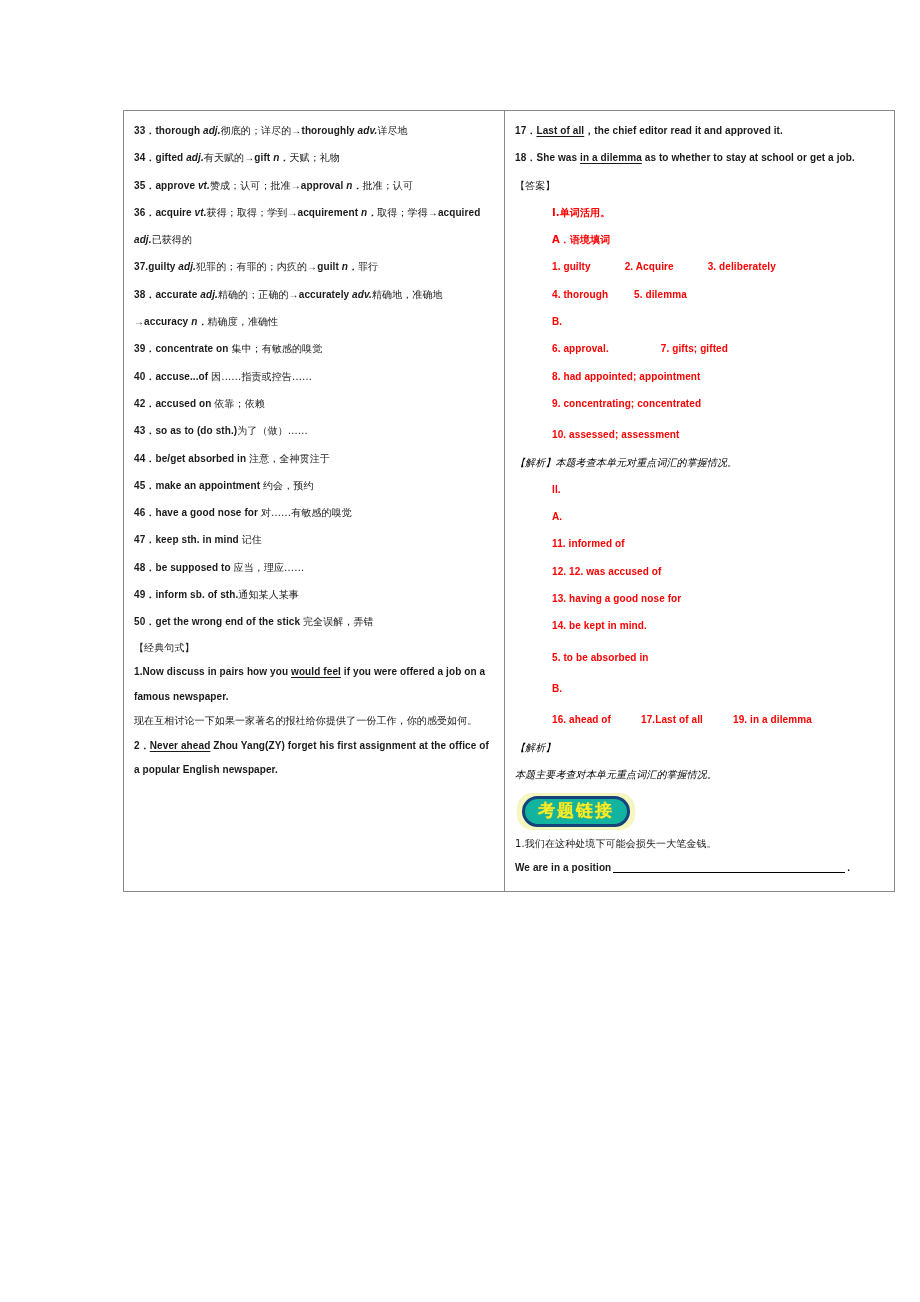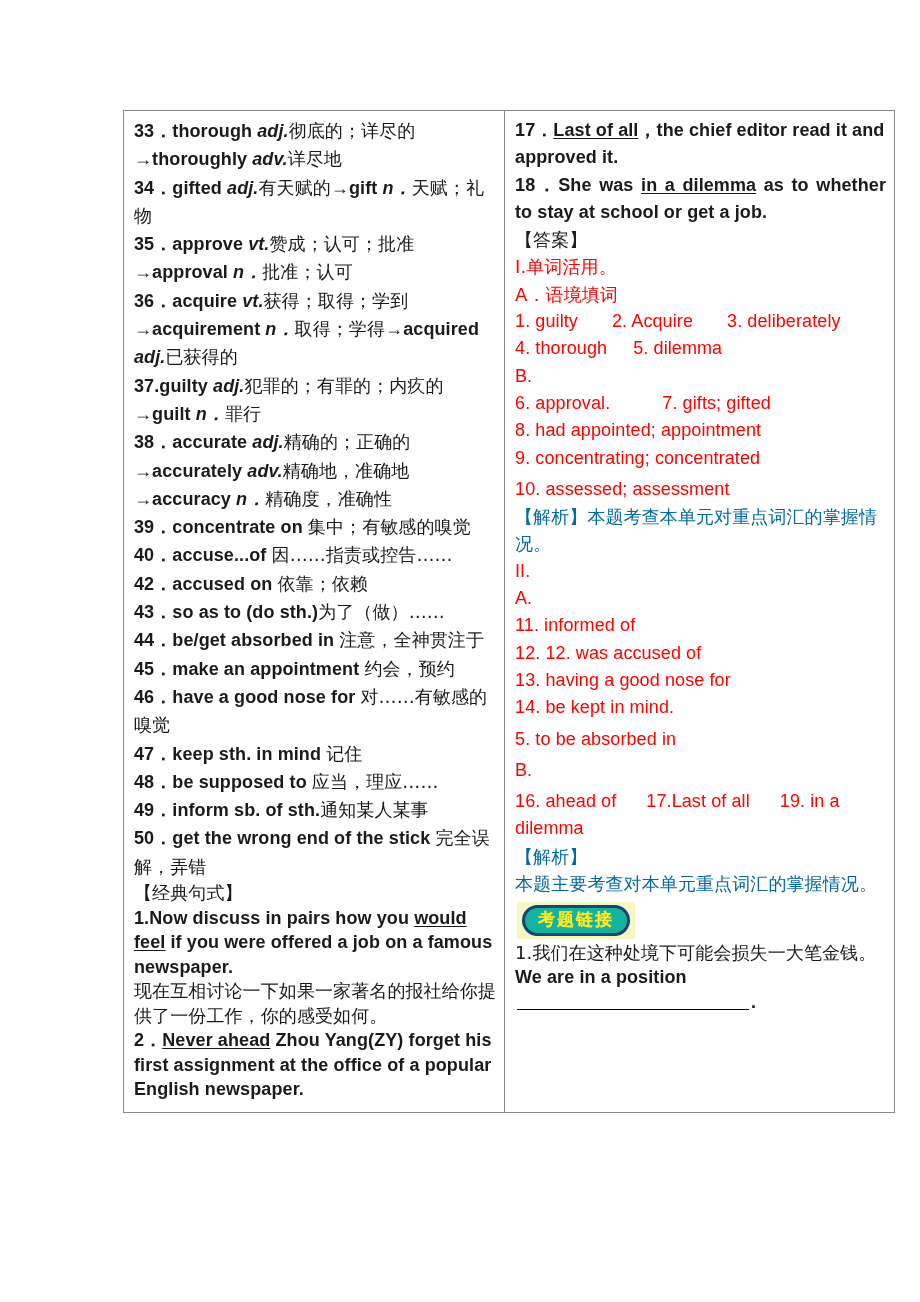--- a/index.html
+++ b/index.html
@@ -35,35 +35,37 @@
     padding: 6px 8px 10px 10px;
   }
   .col-left {
     width: 382px;
     border-right: 1px solid #8a8a8a;
   }
   .col-right {
     width: 390px;
   }
   .ln {
-    font-size: 18px;
+    font-size: 10px;
     line-height: 27.3px;
     color: #1a1a1a;
     white-space: normal;
     letter-spacing: 0.1px;
   }
   .ln.tight { line-height: 24.5px; }
   .ln.just { text-align: justify; text-align-last: left; }
   .red {
     color: #fe0000;
+    font-weight: bold;
+    margin-left: 37px;
+  }
+  .red-cn {
+    color: #000000;
     font-weight: normal;
-  }
-  .red-cn {
-    color: #0369a1;
-    font-weight: normal;
+    font-style: italic;
   }
   .bold { font-weight: bold; }
   .ital { font-style: italic; font-weight: bold; }
   .und { text-decoration: underline; text-underline-offset: 2px; }
   .cn { font-family: "DejaVu Sans", "Liberation Sans", sans-serif; }
   .arrow { font-weight: bold; }
   .blankline {
     display: inline-block;
     border-bottom: 1.4px solid #000;
     width: 232px;
@@ -73,20 +75,21 @@
   
   .badge-wrap {
     padding: 5px 0 2px 2px;
     line-height: 0;
   }
   .badge {
     display: inline-block;
     position: relative;
     background: #f6f6c0;
     padding: 3px 5px 3px 5px;
+    border-radius: 15px;
   }
   .badge-inner {
     display: inline-block;
     background: #12b4a0;
     border: 3px solid #16447a;
     border-radius: 17px;
     padding: 2px 13px 3px 13px;
     line-height: 1;
   }
   .badge-text {

